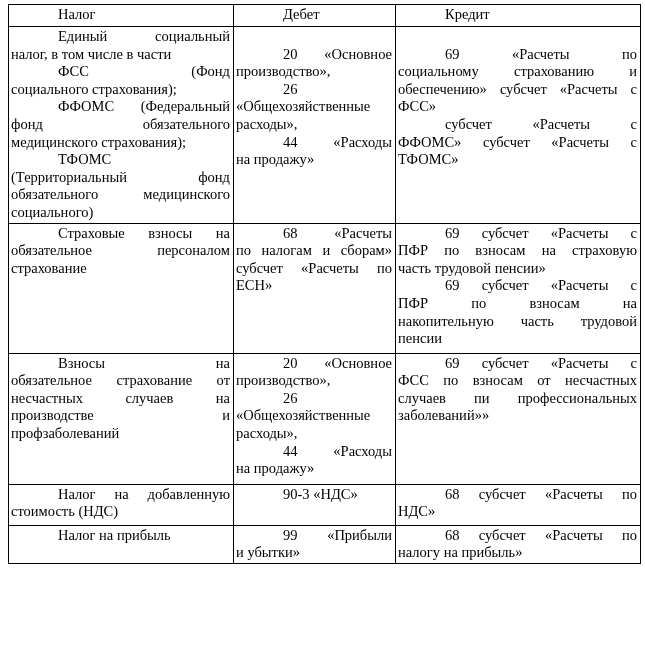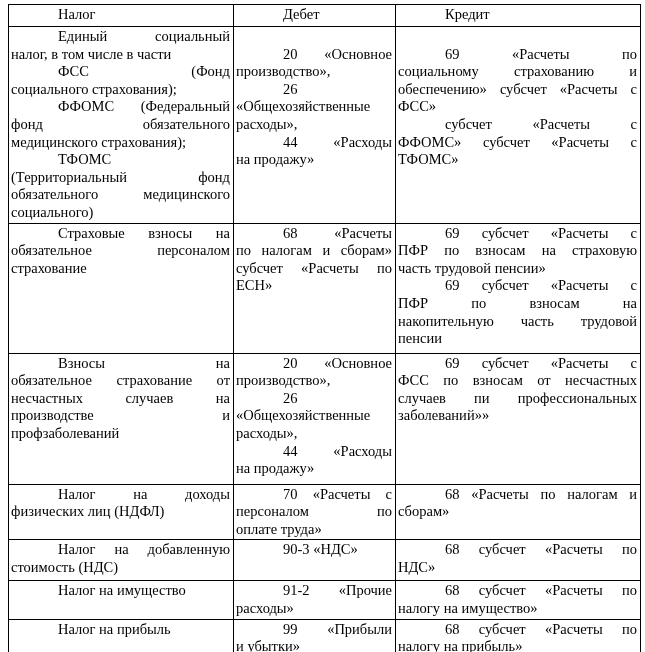--- a/index.html
+++ b/index.html
@@ -158,59 +158,31 @@
               <div class="ln ind j">44 «Расходы</div>
               <div class="ln">на продажу»</div>
             </td>
             <td>
               <div class="ln ind j">69 субсчет «Расчеты с</div>
               <div class="ln j">ФСС по взносам от несчастных</div>
               <div class="ln j">случаев пи профессиональных</div>
               <div class="ln">заболеваний»»</div>
             </td>
           </tr>
-          <tr class="r4">
-            <td>
-              <div class="ln ind j">Налог на доходы</div>
-              <div class="ln">физических лиц (НДФЛ)</div>
-            </td>
-            <td>
-              <div class="ln ind j">70 «Расчеты с</div>
-              <div class="ln j">персоналом по</div>
-              <div class="ln">оплате труда»</div>
-            </td>
-            <td>
-              <div class="ln ind j">68 «Расчеты по налогам и</div>
-              <div class="ln">сборам»</div>
-            </td>
-          </tr>
           <tr class="r5">
             <td>
               <div class="ln ind j">Налог на добавленную</div>
               <div class="ln">стоимость (НДС)</div>
             </td>
             <td>
               <div class="ln ind">90-3 «НДС»</div>
             </td>
             <td>
               <div class="ln ind j">68 субсчет «Расчеты по</div>
               <div class="ln">НДС»</div>
-            </td>
-          </tr>
-          <tr class="r6">
-            <td>
-              <div class="ln ind">Налог на имущество</div>
-            </td>
-            <td>
-              <div class="ln ind j">91-2 «Прочие</div>
-              <div class="ln">расходы»</div>
-            </td>
-            <td>
-              <div class="ln ind j">68 субсчет «Расчеты по</div>
-              <div class="ln">налогу на имущество»</div>
             </td>
           </tr>
           <tr class="r7">
             <td>
               <div class="ln ind">Налог на прибыль</div>
             </td>
             <td>
               <div class="ln ind j">99 «Прибыли</div>
               <div class="ln">и убытки»</div>
             </td>

